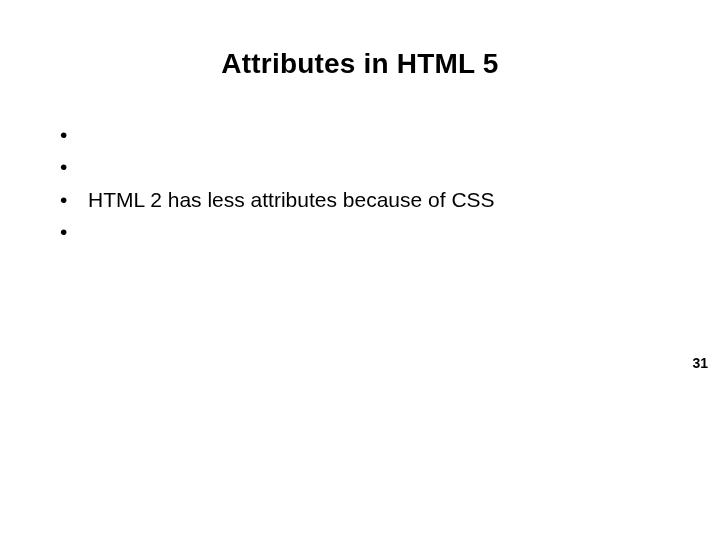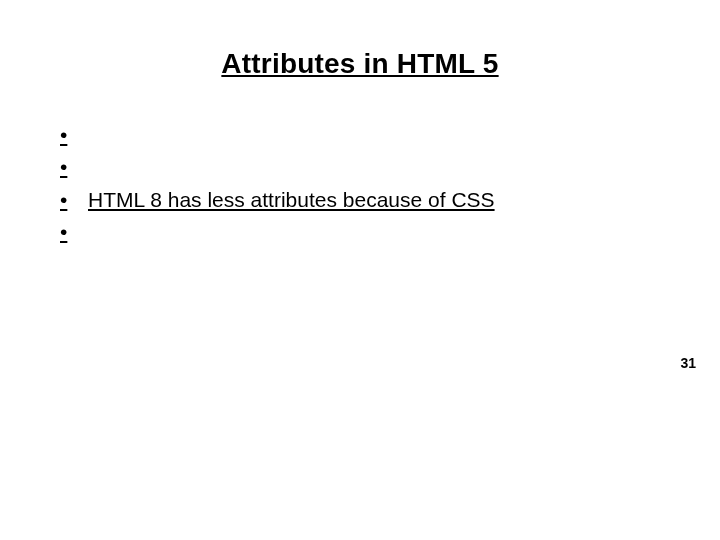--- a/index.html
+++ b/index.html
@@ -8,21 +8,20 @@
     font-family: Arial, Helvetica, sans-serif;
     background: #ffffff;
     color: #000000;
     position: relative;
   }
   .slide {
     width: 720px;
     height: 389px;
     position: relative;
     padding: 0;
-    text-decoration: underline;
   }
   .title {
     text-align: center;
     font-weight: bold;
     font-size: 28px;
     padding-top: 48px;
     letter-spacing: 0.2px;
   }
   .bullets {
     list-style: none;
@@ -37,42 +36,42 @@
     margin-bottom: 2px;
   }
   .bullet-dot {
     display: inline-block;
     width: 28px;
     flex-shrink: 0;
     text-align: left;
   }
   .page-number {
     position: absolute;
-    right: 24px;
+    right: 12px;
     bottom: 18px;
     font-size: 14px;
     font-weight: bold;
   }
 </style>
 </head>
 <body>
 
 <div class="slide">
   <h1 class="title">Attributes in HTML 5</h1>
 
   <ul class="bullets">
     <li>
       <span class="bullet-dot">•</span>
     </li>
     <li>
       <span class="bullet-dot">•</span>
     </li>
     <li>
       <span class="bullet-dot">•</span>
-      <span>HTML 8 has less attributes because of CSS</span>
+      <span>HTML 2 has less attributes because of CSS</span>
     </li>
     <li>
       <span class="bullet-dot">•</span>
     </li>
   </ul>
 
   <div class="page-number">31</div>
 </div>
 
 </body></html>

